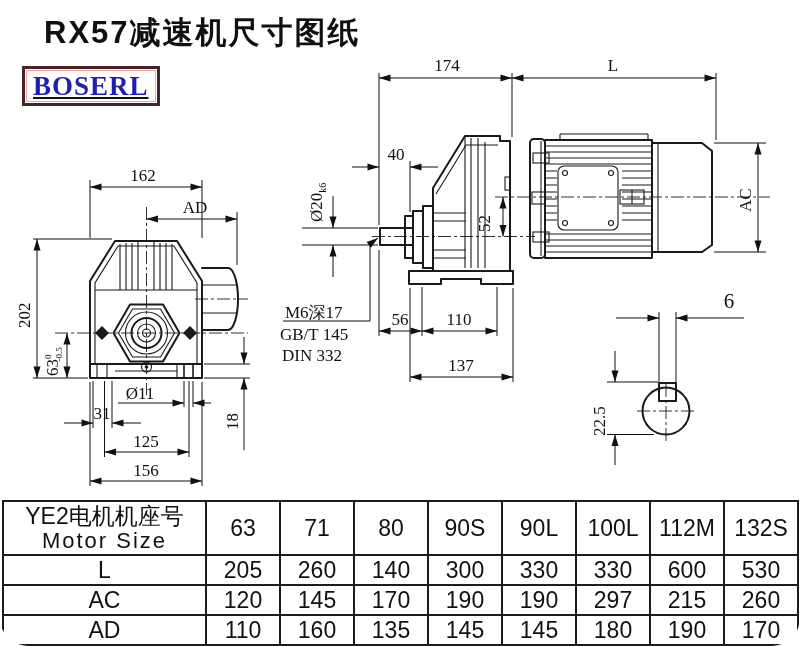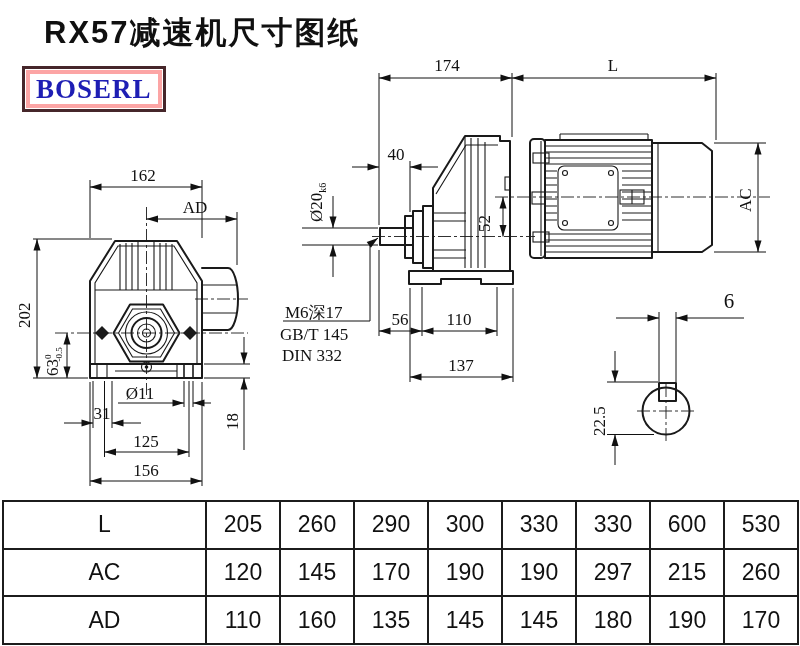--- a/index.html
+++ b/index.html
@@ -1,21 +1,21 @@
 <!DOCTYPE html>
 <html><head>
 <meta charset="utf-8">
 <style>
   html,body{margin:0;padding:0;background:#fff;}
   #stage{position:relative;width:800px;height:646px;background:#ffffff;overflow:hidden;
-         font-family:"Liberation Sans",sans-serif;color:#111;}
+         font-family:"Liberation Sans",sans-serif;color:#111;border-radius:28px;}
   #title{position:absolute;left:44px;top:12px;font-size:31px;font-weight:bold;
          letter-spacing:2px;color:#101010;white-space:nowrap;}
   #logo{position:absolute;left:22px;top:66px;border:3px solid #46262a;background:#fff;padding:1px;}
-  #logo .inner{border:4px solid #fca5a5;padding:0 6px;}
+  #logo .inner{border:1px solid #fca5a5;padding:0 6px;text-decoration:underline;}
   #logo .txt{font-family:"Liberation Serif",serif;font-weight:bold;font-size:27px;
              color:#1e1eb4;letter-spacing:1px;line-height:30px;}
   svg{position:absolute;left:0;top:0;}
   .ol{fill:none;stroke:#1a1a1a;stroke-width:2;stroke-linejoin:round;stroke-linecap:round;}
   .tl{fill:none;stroke:#1a1a1a;stroke-width:1.1;}
   .cl{fill:none;stroke:#1a1a1a;stroke-width:0.9;stroke-dasharray:13 3 3 3;}
   .dl{fill:none;stroke:#111;stroke-width:1;}
   .dt{font-family:"Liberation Serif",serif;font-size:17px;fill:#111;}
   .dt2{font-size:21px;}
   #dim-table{position:absolute;left:2px;top:500px;width:796px;height:145px;
@@ -219,25 +219,39 @@
       <col style="width:74px">
         <col style="width:74px">
         <col style="width:74px">
         <col style="width:74px">
       <col style="width:74px">
         <col style="width:74px">
         <col style="width:74px">
         <col style="width:74px">
     </colgroup>
     <tbody>
+        <tr class="hrow">
+      <td>
+        <div class="hcn">YE2电机机座号</div>
+        <div class="hen">Motor Size</div>
+      </td>
+      <td>63</td>
+      <td>71</td>
+      <td>80</td>
+      <td>90S</td>
+      <td>90L</td>
+      <td>100L</td>
+      <td>112M</td>
+      <td>132S</td>
+    </tr>
     <tr class="vrow">
       <td>L</td>
       <td>205</td>
       <td>260</td>
-      <td>290</td>
+      <td>140</td>
       <td>300</td>
       <td>330</td>
       <td>330</td>
       <td>600</td>
       <td>530</td>
     </tr>
     <tr class="vrow">
       <td>AC</td>
       <td>120</td>
       <td>145</td>

